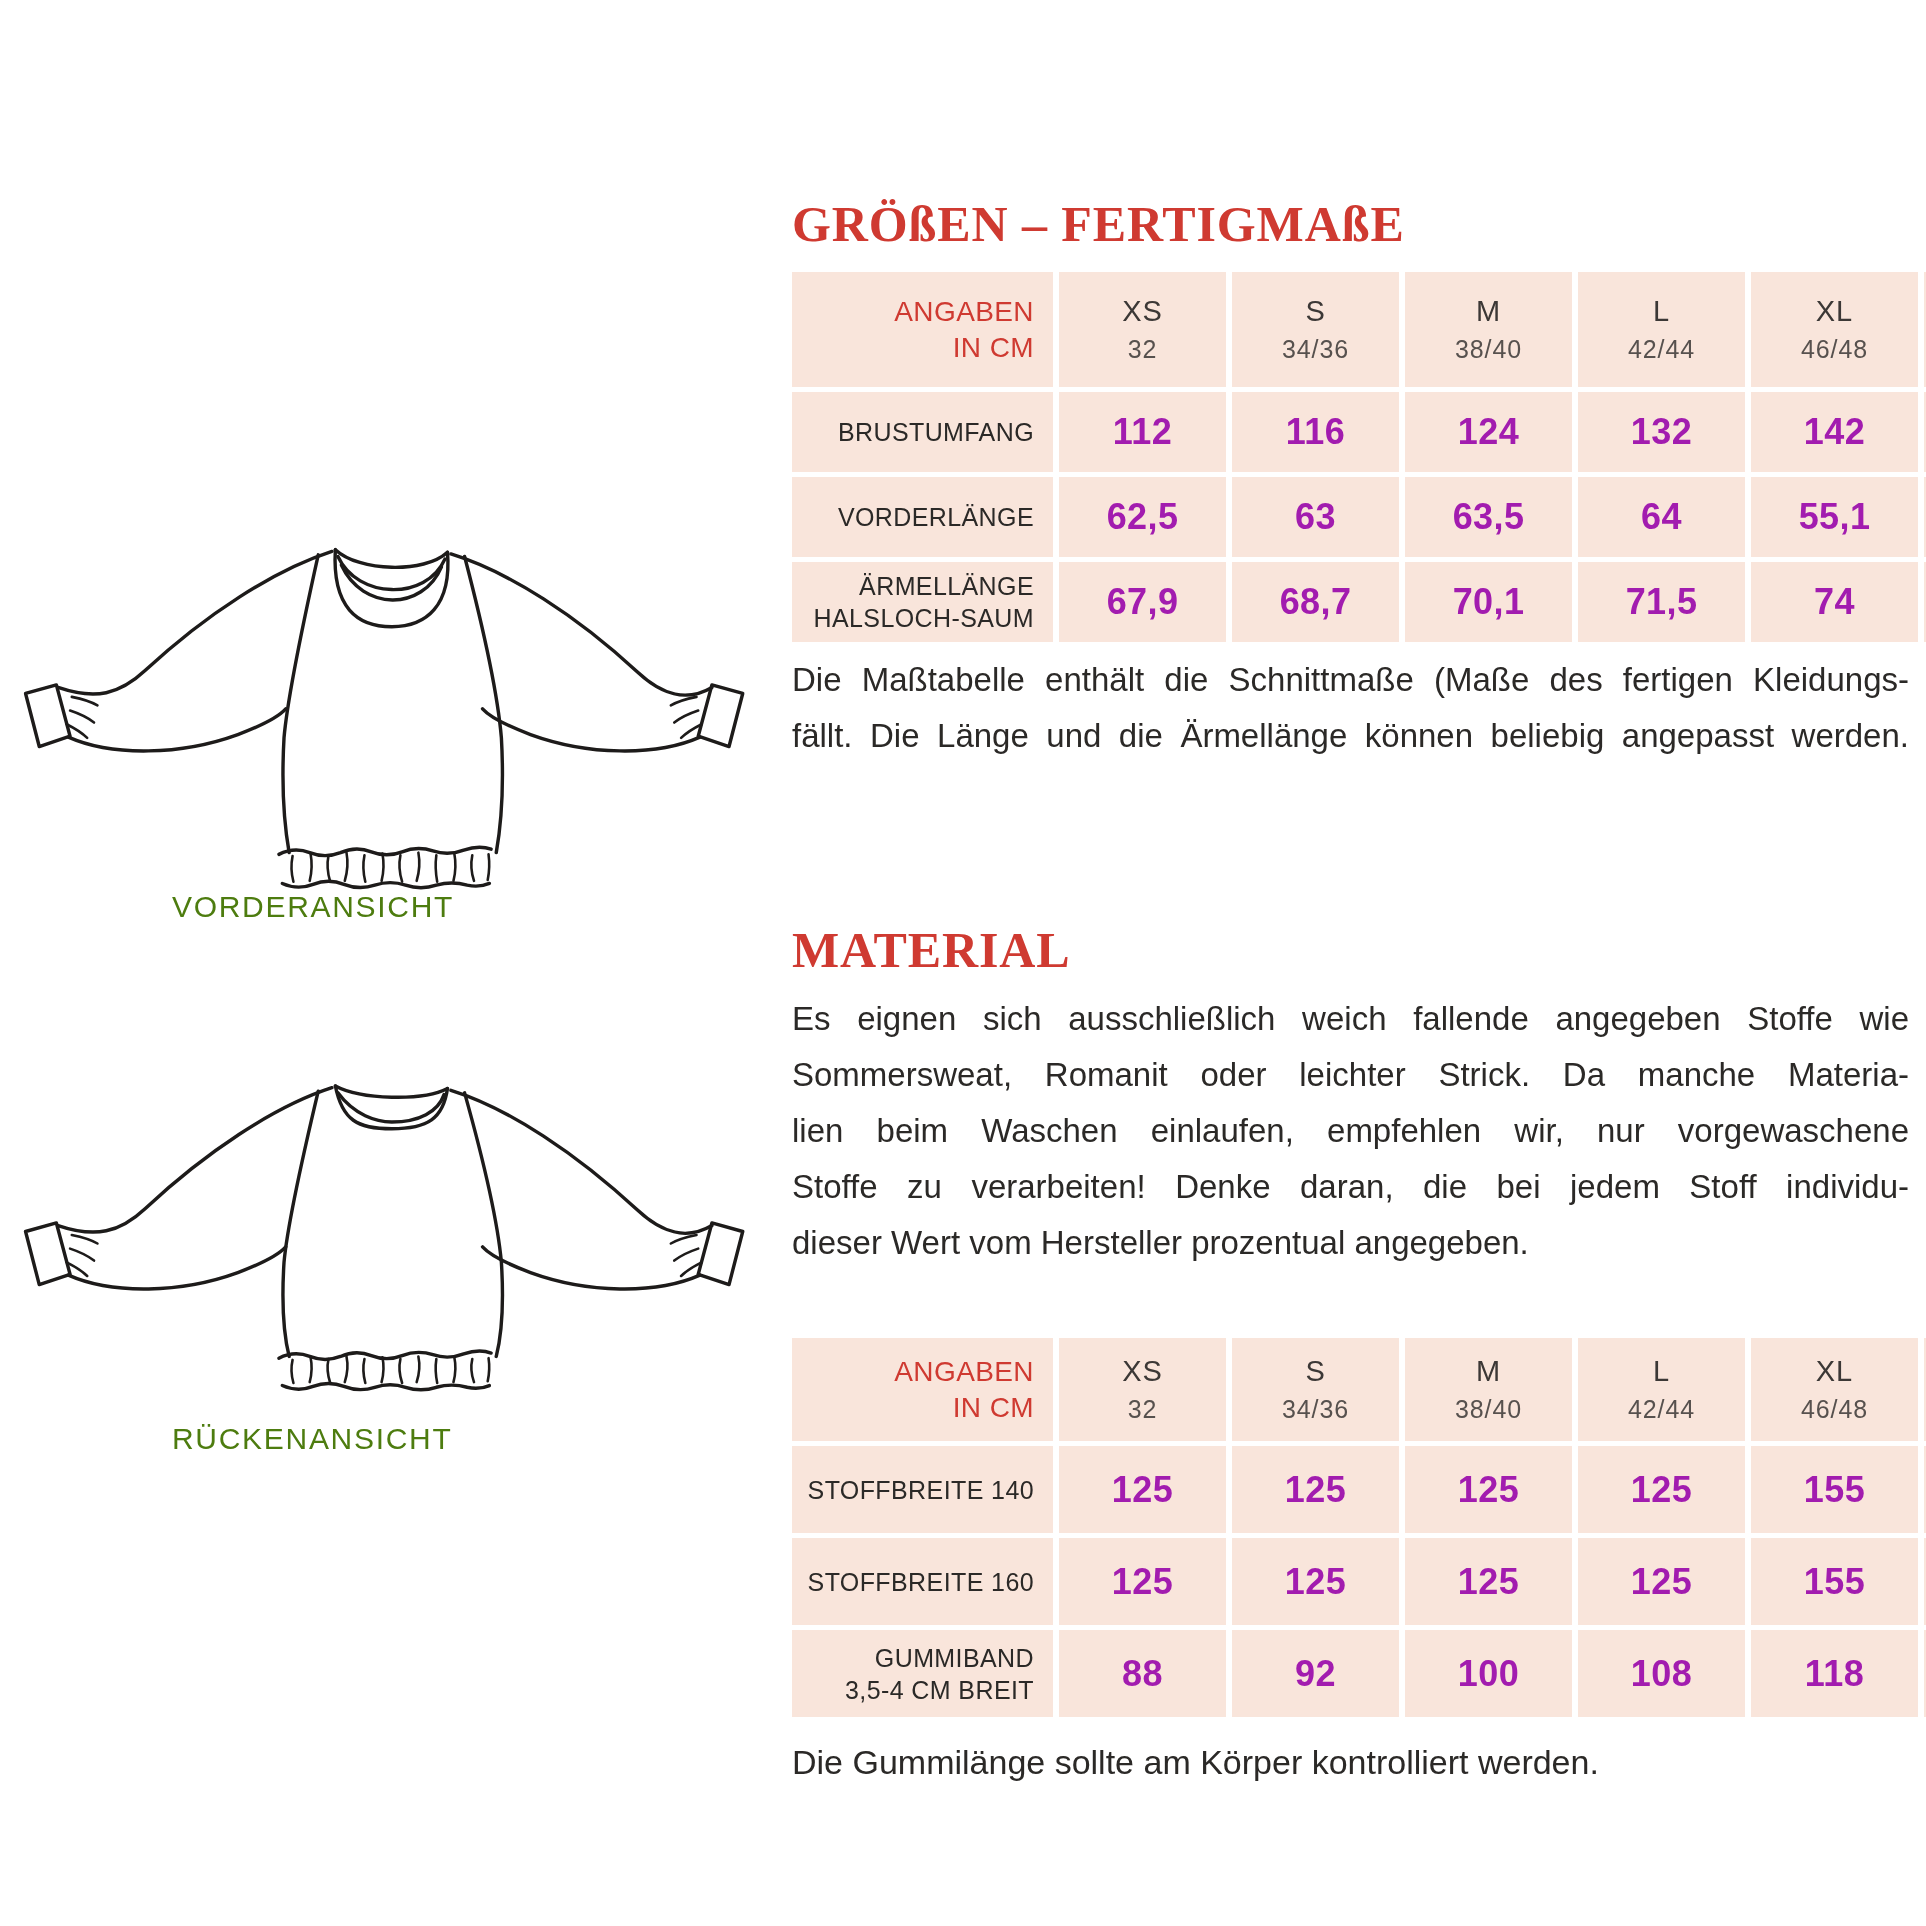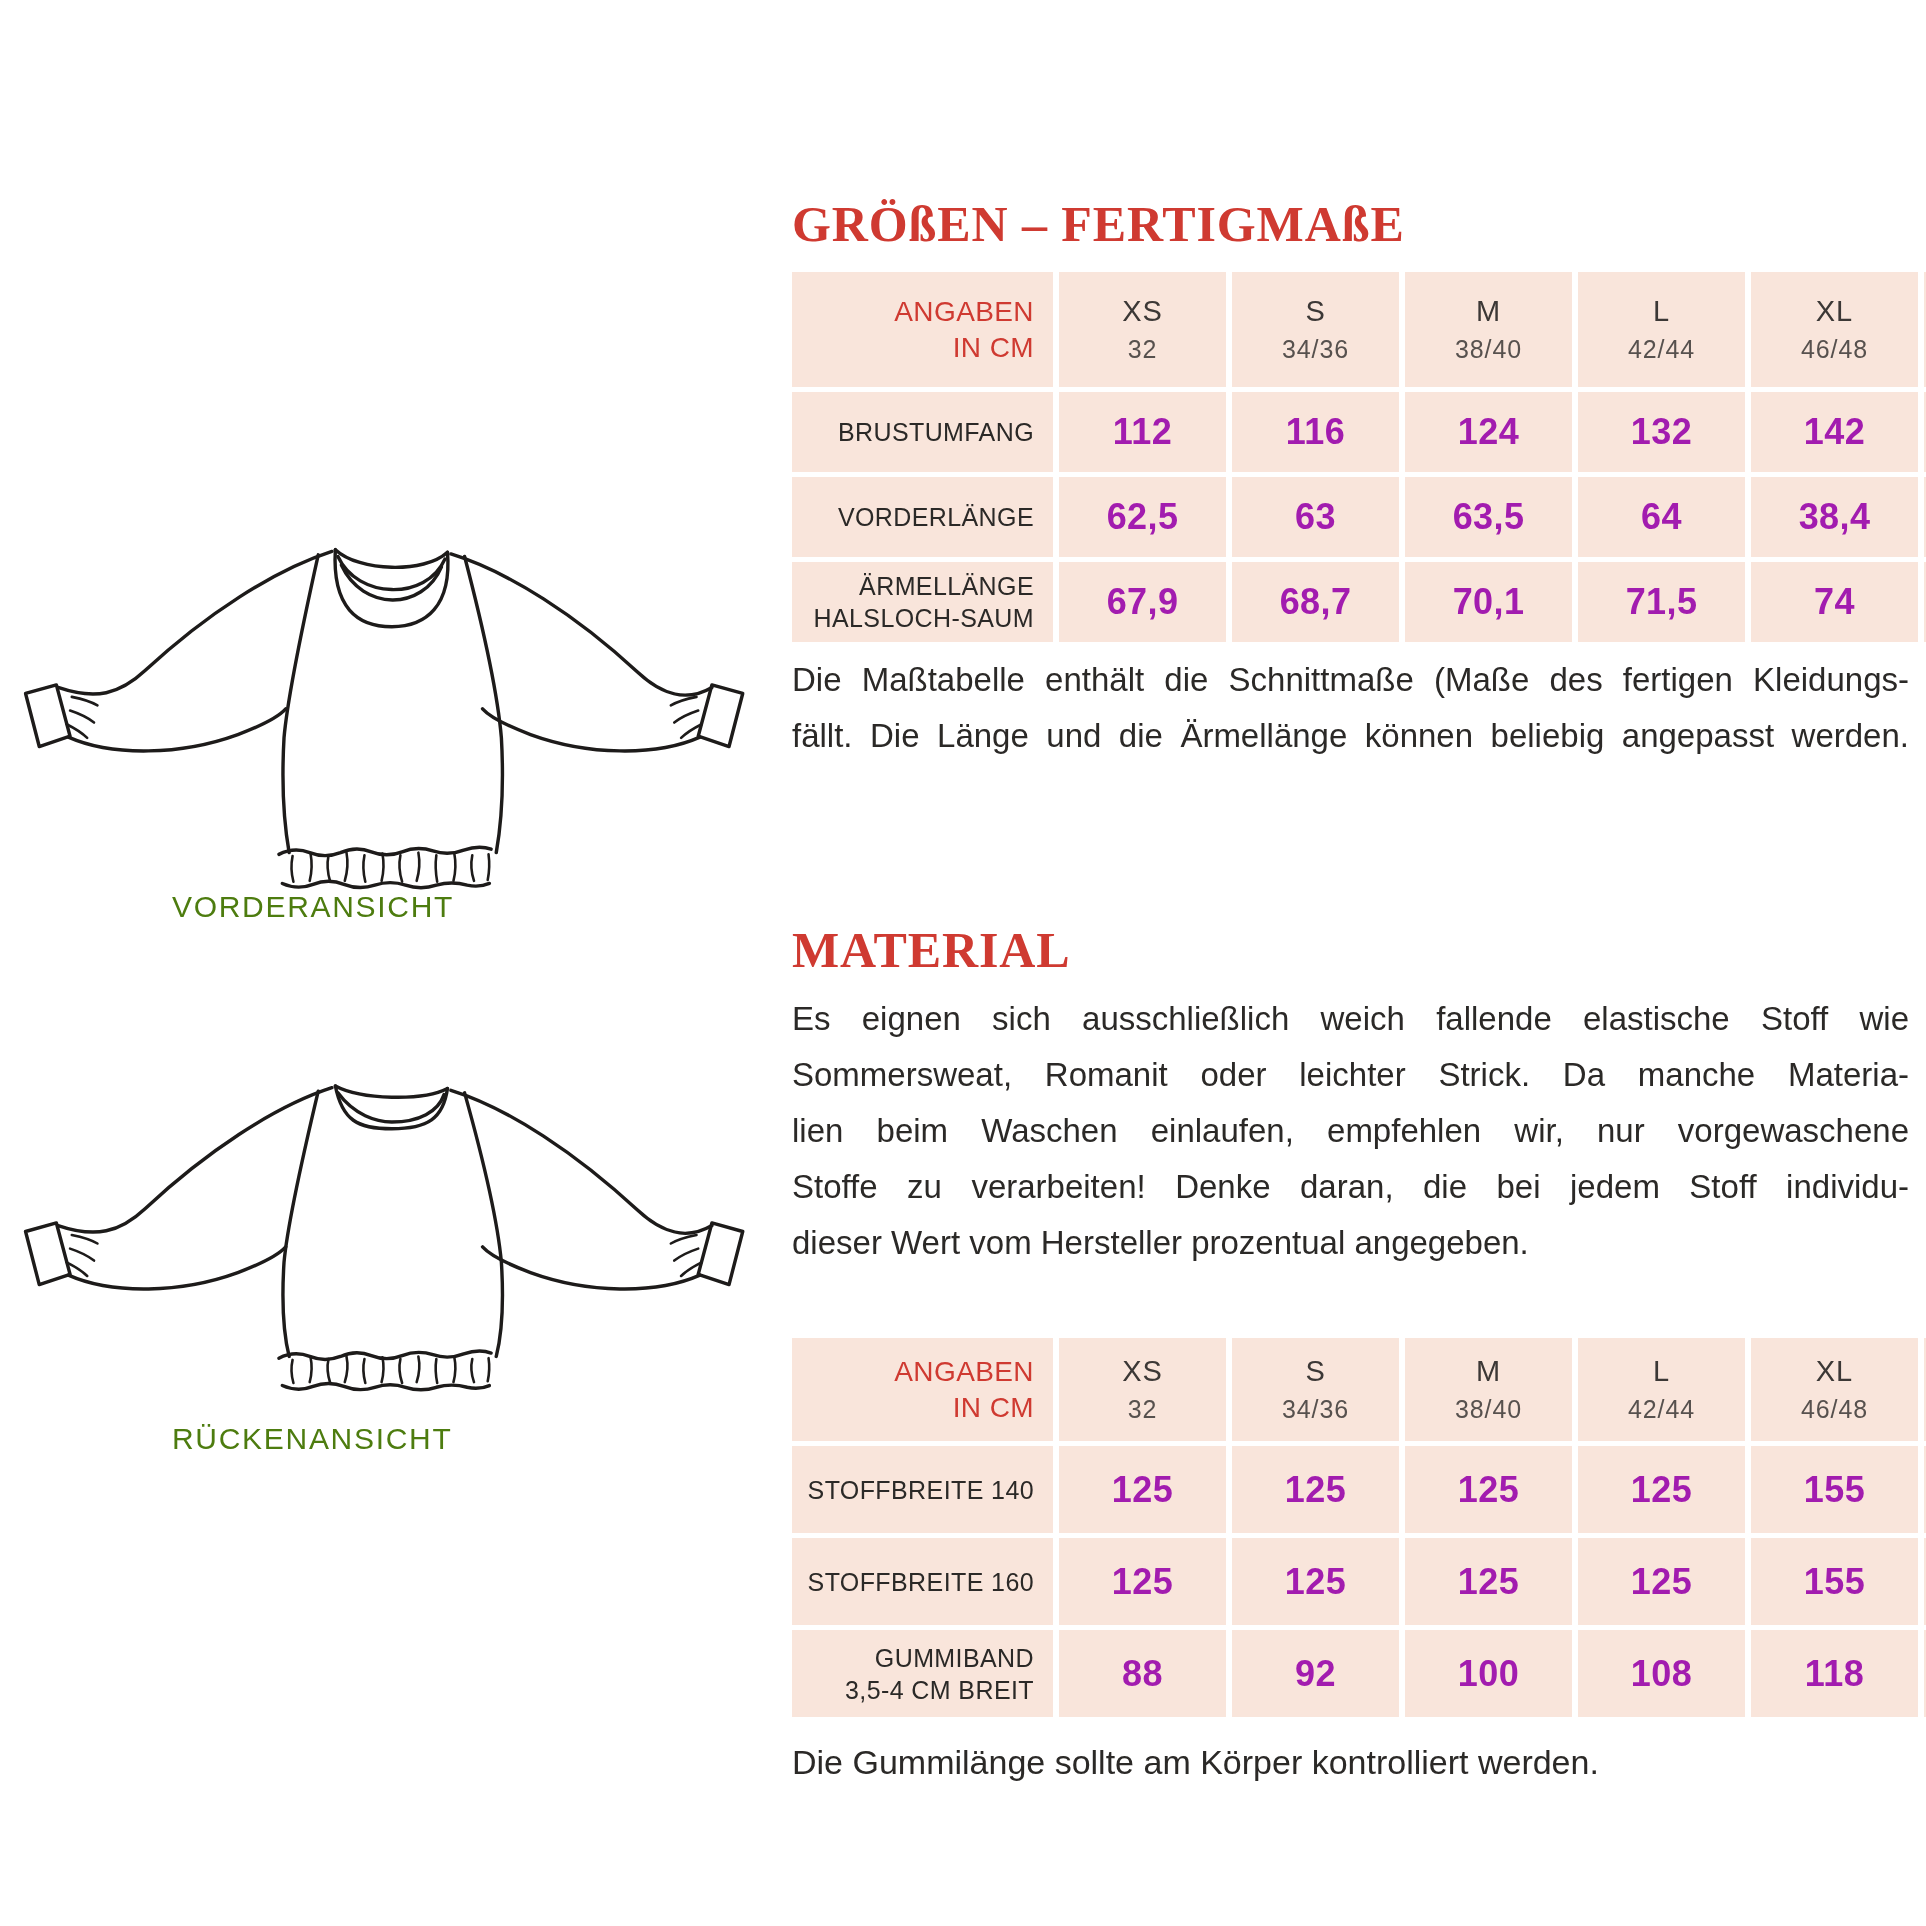--- a/index.html
+++ b/index.html
@@ -205,21 +205,21 @@
     <div class="cell">
         <span class="val">63</span>
       </div>
     <div class="cell">
         <span class="val">63,5</span>
       </div>
     <div class="cell">
         <span class="val">64</span>
       </div>
     <div class="cell">
-        <span class="val">38,4</span>
+        <span class="val">55,1</span>
       </div>
     <div class="cell">
         <span class="val">67</span>
       </div>
 
     <div class="cell lbl">
       <span class="row-label">ÄRMELLÄNGE</span>
       <span class="row-label">HALSLOCH-SAUM</span>
     </div>
     <div class="cell">
@@ -243,21 +243,21 @@
   </div>
 
   <div id="para-sizes" class="para">
     <div class="ln">Die Maßtabelle enthält die Schnittmaße (Maße des fertigen Kleidungs-</div>
     <div class="ln">fällt. Die Länge und die Ärmellänge können beliebig angepasst werden.</div>
   </div>
 
   <div id="material-heading" class="slab-heading">MATERIAL</div>
 
   <div id="para-material" class="para">
-    <div class="ln">Es eignen sich ausschließlich weich fallende elastische Stoff wie</div>
+    <div class="ln">Es eignen sich ausschließlich weich fallende angegeben Stoffe wie</div>
     <div class="ln">Sommersweat, Romanit oder leichter Strick. Da manche Materia-</div>
     <div class="ln">lien beim Waschen einlaufen, empfehlen wir, nur vorgewaschene</div>
     <div class="ln">Stoffe zu verarbeiten! Denke daran, die bei jedem Stoff individu-</div>
     <div class="ln left">dieser Wert vom Hersteller prozentual angegeben.</div>
   </div>
 
   <div id="table2" class="size-table">
     <div class="cell lbl">
       <span class="hdr-line">ANGABEN</span>
       <span class="hdr-line">IN CM</span>

